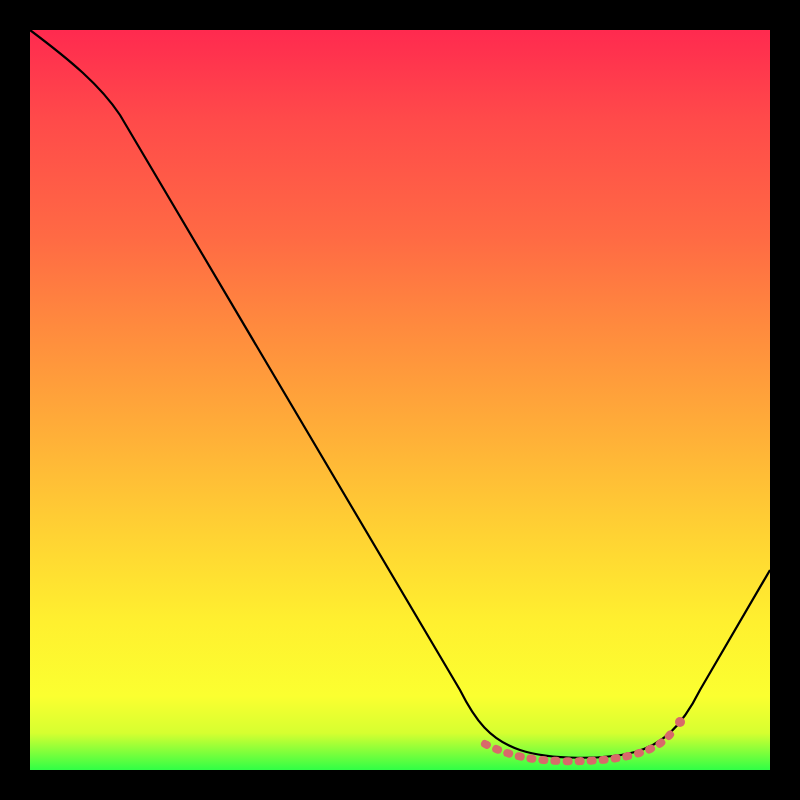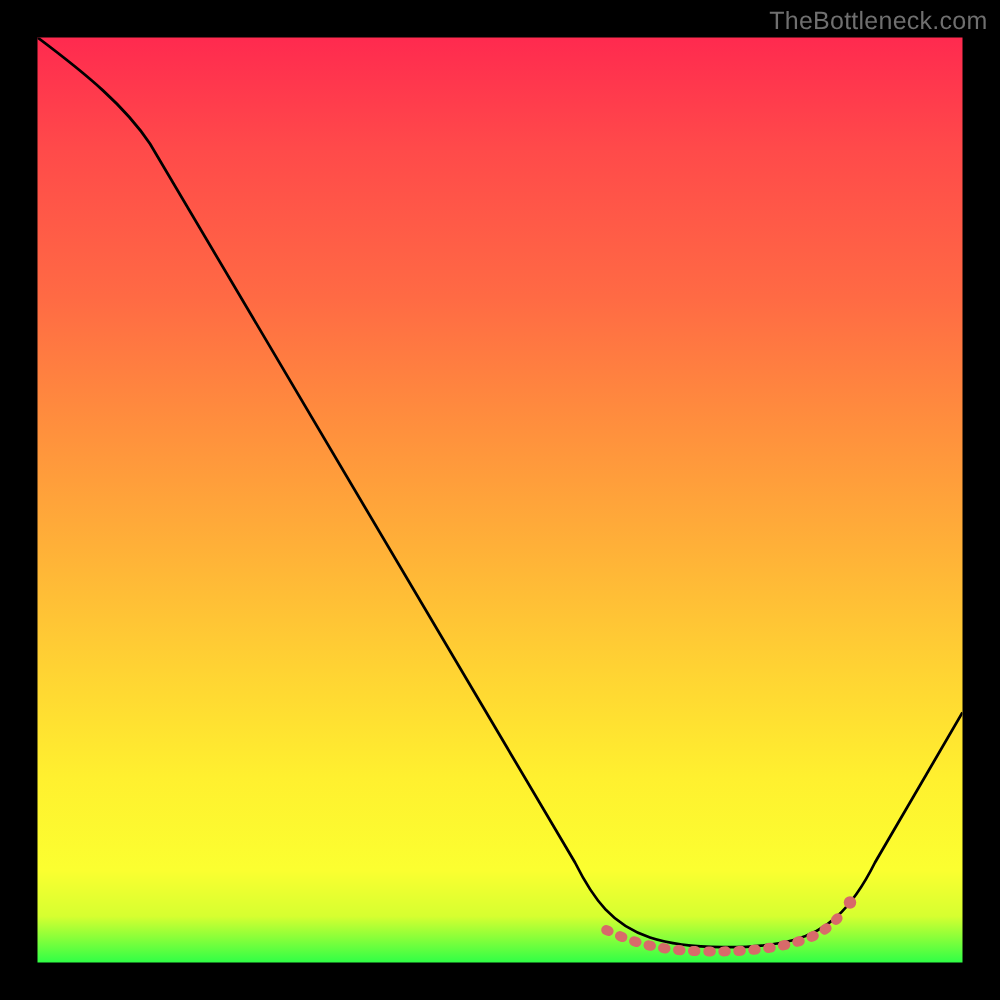--- a/index.html
+++ b/index.html
@@ -55,21 +55,20 @@
     top: 0;
     width: 740px;
     height: 740px;
   }
 </style>
 </head>
 <body>
 
 <div class="frame">
 
-  <div class="watermark">TheBottleneck.com</div>
 
   <div class="plot">
     <svg class="curve" viewBox="0 0 740 740" preserveAspectRatio="none">
       <path d="M 0 0
                C 40 30, 70 55, 90 85
                L 430 660
                C 445 690, 460 710, 490 720
                C 520 730, 575 730, 605 722
                C 630 715, 650 700, 670 660
                L 740 540" fill="none" stroke="#000" stroke-width="2.2"></path>

